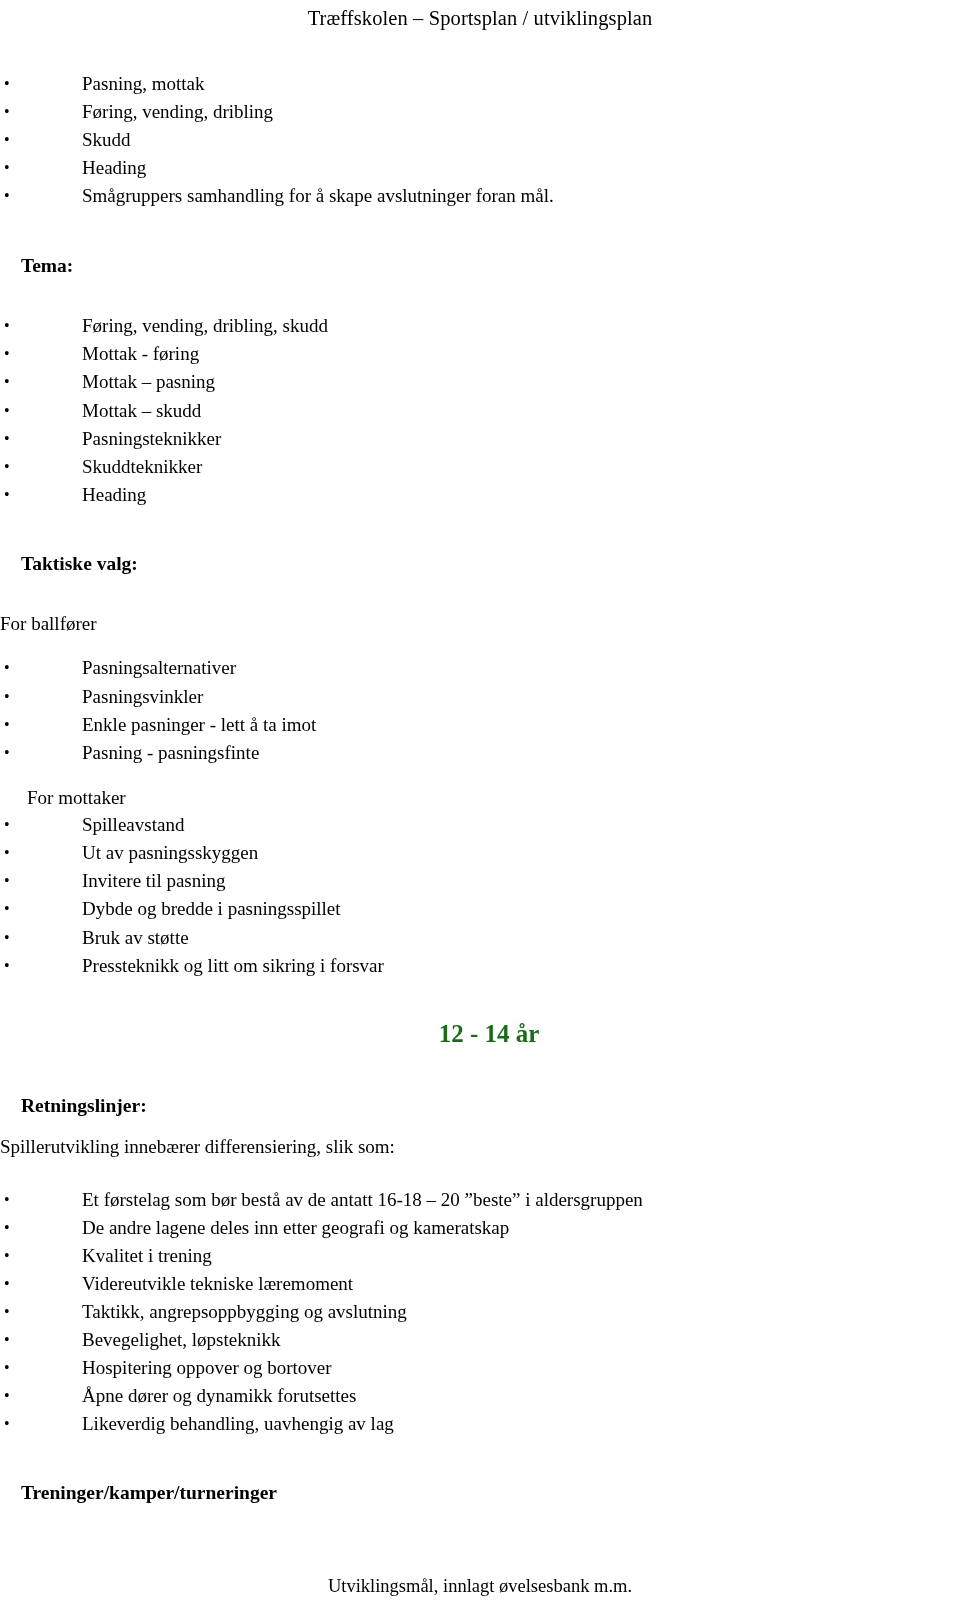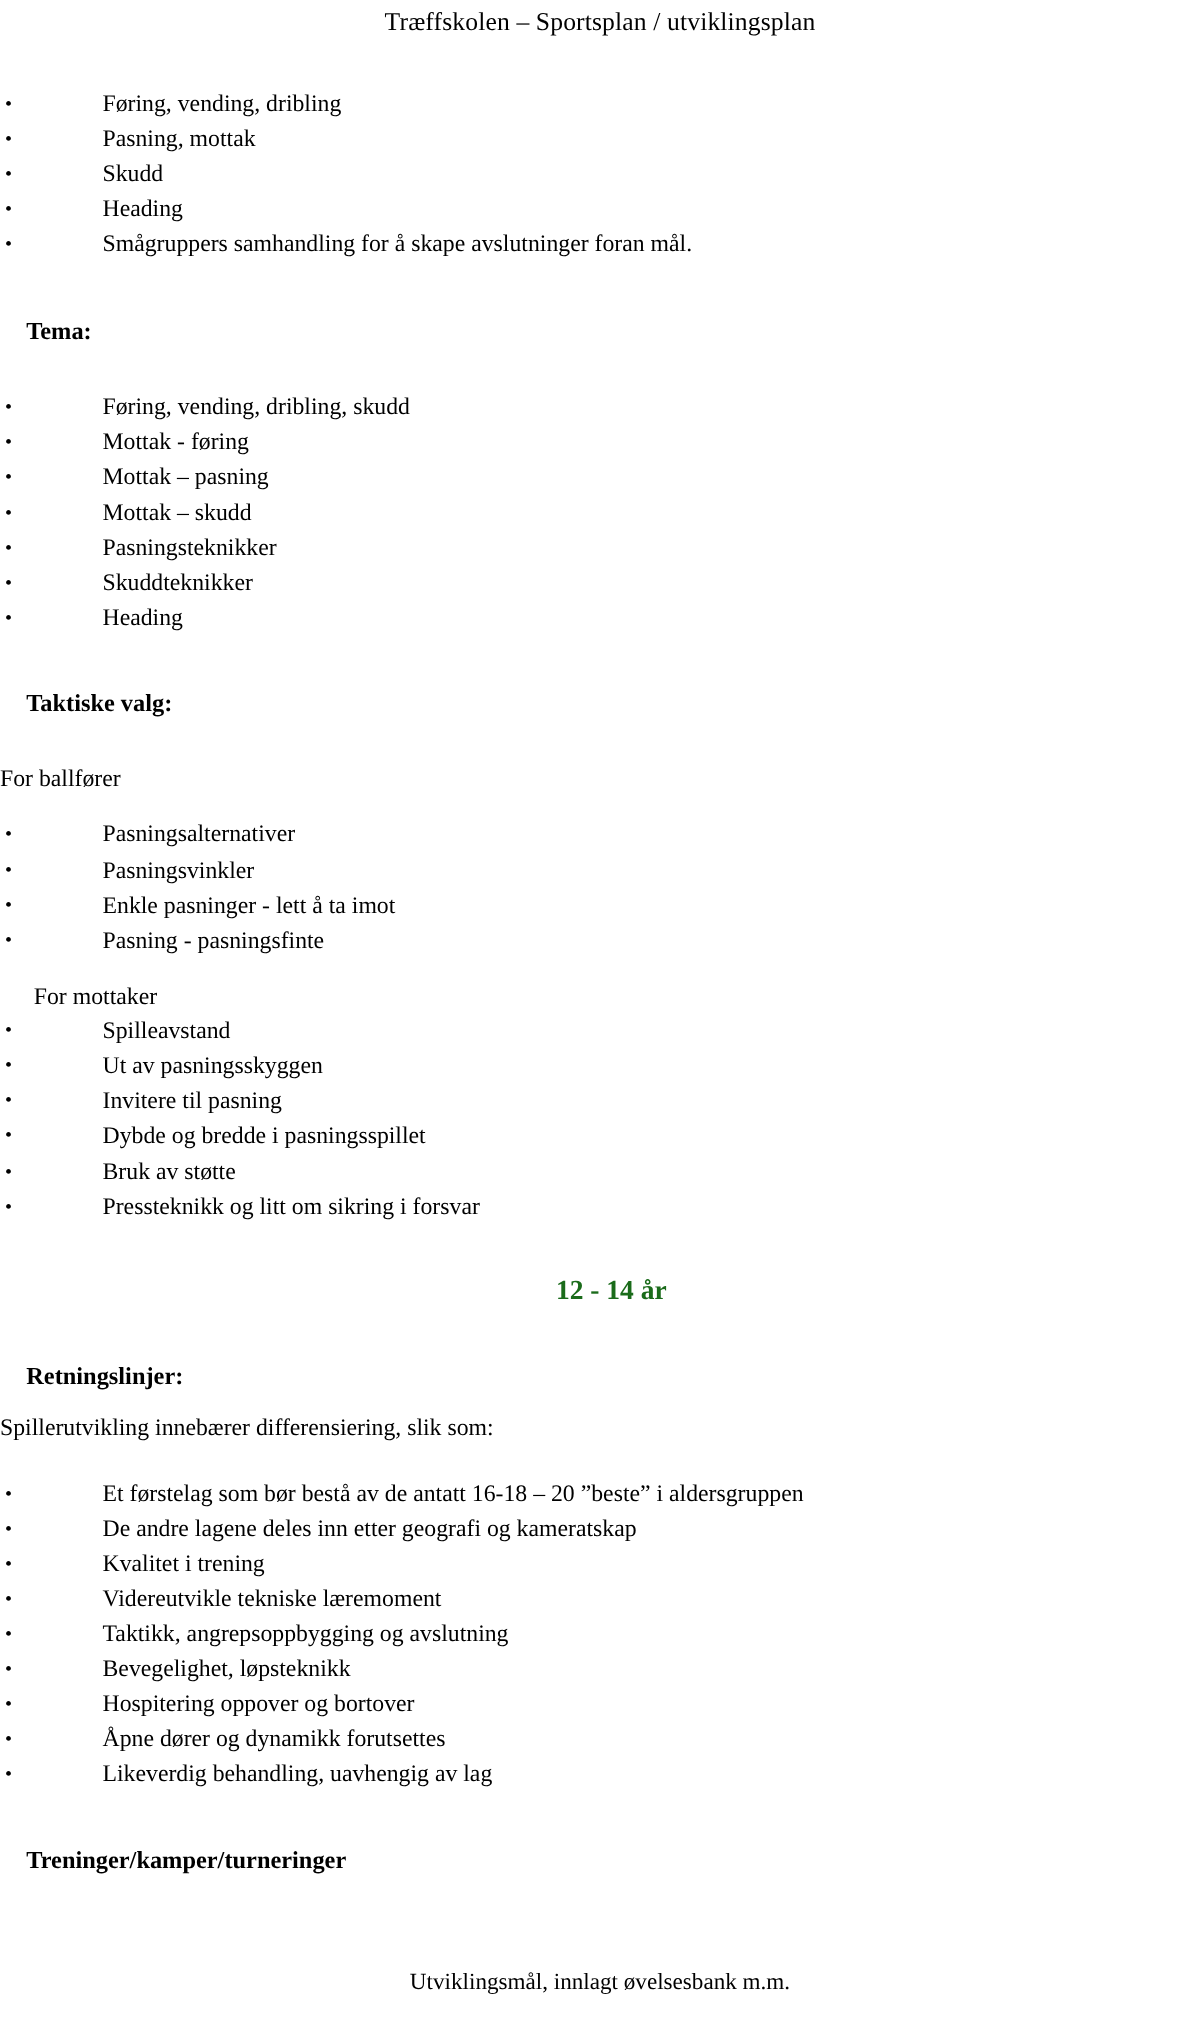--- a/index.html
+++ b/index.html
@@ -55,21 +55,21 @@
     margin: 0;
     padding-left: 0;
     line-height: 1.35;
   }
   .plain-line.indented {
     padding-left: 27px;
   }
 
   .age-heading {
     text-align: center;
-    font-size: 22px;
+    font-size: 25px;
     font-weight: bold;
     margin: 0;
     padding: 0 0 0 18px;
     line-height: 1.3;
   }
 
   
   ul.bullets {
     list-style: none;
     margin: 0;
@@ -126,22 +126,22 @@
 </head>
 <body style="background: rgb(255, 255, 255); color: rgb(0, 0, 0);">
 
 <div class="page">
 
   <h1 class="doc-title">Træffskolen – Sportsplan / utviklingsplan</h1>
 
   <div class="spacer-xl"></div>
 
   <ul class="bullets">
+    <li>Pasning, mottak</li>
     <li>Føring, vending, dribling</li>
-    <li>Pasning, mottak</li>
     <li>Skudd</li>
     <li>Heading</li>
     <li>Smågruppers samhandling for å skape avslutninger foran mål.</li>
   </ul>
 
   <div class="spacer-lg"></div>
 
   <h2 class="section-heading">Tema:</h2>
 
   <div class="spacer-md"></div>

